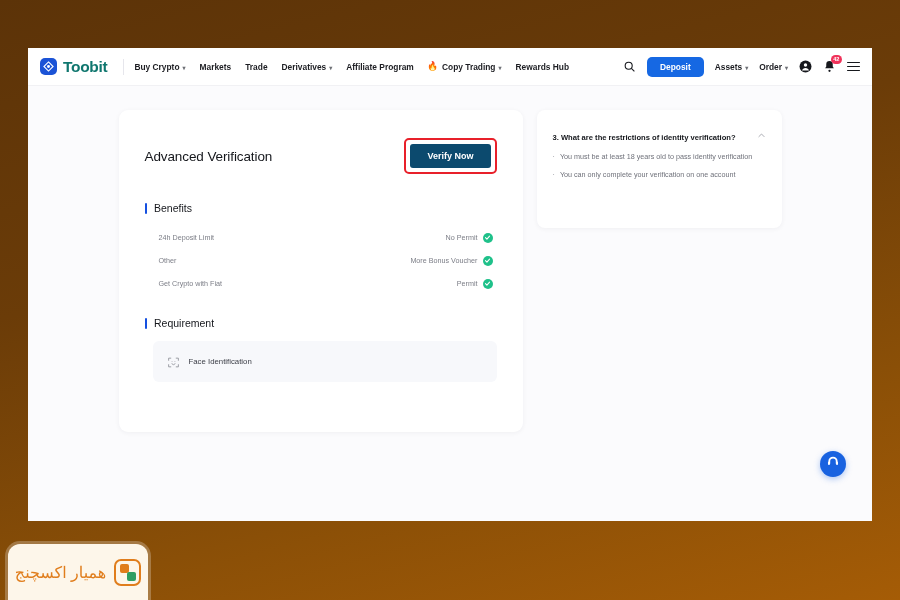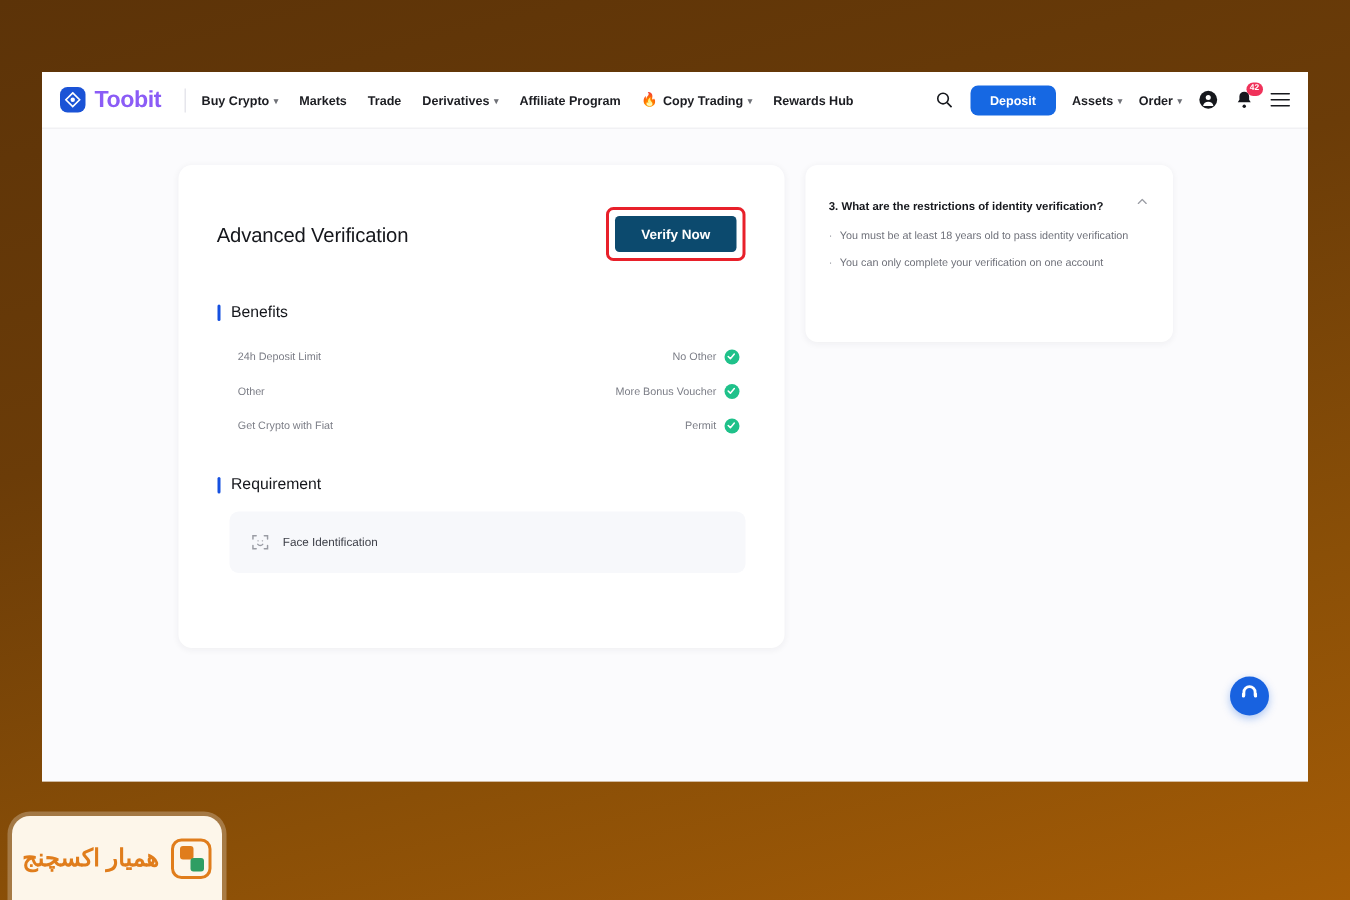--- a/index.html
+++ b/index.html
@@ -28,21 +28,21 @@
     border-bottom: 1px solid #f1f1f4;
     position: relative;
   }
   .brand { display: flex; align-items: center; gap: 6px; padding-right: 12px; }
   .brand-mark {
     width: 17px; height: 17px; border-radius: 5px; background: #1b53d6;
     display: flex; align-items: center; justify-content: center; flex: none;
   }
   .brand-mark svg { display: block; }
   .brand-text {
-    font-size: 15.5px; color: #8b5cf6; font-weight: 700; letter-spacing: -0.3px;
+    font-size: 15.5px; color: #0f766e; font-weight: 700; letter-spacing: -0.3px;
   }
   .nav-div { width: 1px; height: 16px; background: #e6e6ec; margin: 0 10px 0 4px; }
 
   .nav-links { display: flex; align-items: center; gap: 14px; }
   .nav-item {
     display: flex; align-items: center; gap: 3px;
     font-size: 8.4px; color: #1c1d22; font-weight: 700; white-space: nowrap;
     cursor: pointer;
   }
   .caret { font-size: 6px; color: #6e7076; line-height: 1; position: relative; top: 1px; }
@@ -169,21 +169,21 @@
   
   .watermark {
     position: absolute; left: 8px; bottom: 0;
     width: 140px; height: 56px;
     background: #fdf6ea;
     border-radius: 12px 12px 0 0;
     display: flex; align-items: center; justify-content: center; gap: 8px;
     box-shadow: 0 0 0 3px rgba(255,255,255,0.25);
   }
   .wm-text {
-    font-size: 16px; color: #e07d1c; font-weight: 700;
+    font-size: 16px; color: #e07d1c; font-weight: 400;
     direction: rtl; letter-spacing: -0.2px; text-align: center;
   }
   .wm-mark {
     width: 27px; height: 27px; border-radius: 7px;
     border: 2px solid #e07d1c; display: flex; align-items: center; justify-content: center;
     flex: none; position: relative;
   }
   .wm-mark .sq {
     position: absolute; width: 9px; height: 9px; border-radius: 2px;
   }
@@ -293,21 +293,21 @@
 
       <div class="section-head">
         <span class="section-bar"></span>
         <span class="section-title">Benefits</span>
       </div>
 
       <div class="benefits">
         <div class="benefit-row">
           <span class="benefit-label">24h Deposit Limit</span>
           <span class="benefit-right">
-            <span class="benefit-value">No Other</span>
+            <span class="benefit-value">No Permit</span>
             <span class="check">
               <svg width="7" height="7" viewBox="0 0 24 24" fill="none" stroke="#fff" stroke-width="3.6" stroke-linecap="round" stroke-linejoin="round">
                   <path d="M5 12.5 L10 17.5 L19 7"></path>
                 </svg>
             </span>
           </span>
         </div>
         <div class="benefit-row">
           <span class="benefit-label">Other</span>
           <span class="benefit-right">

